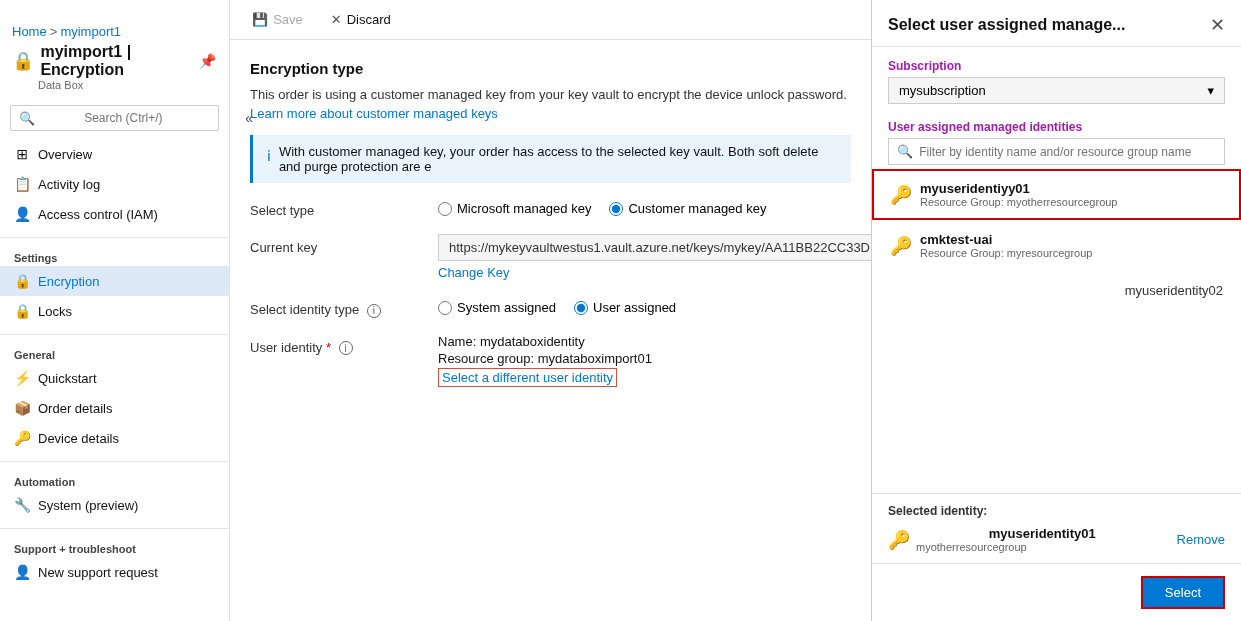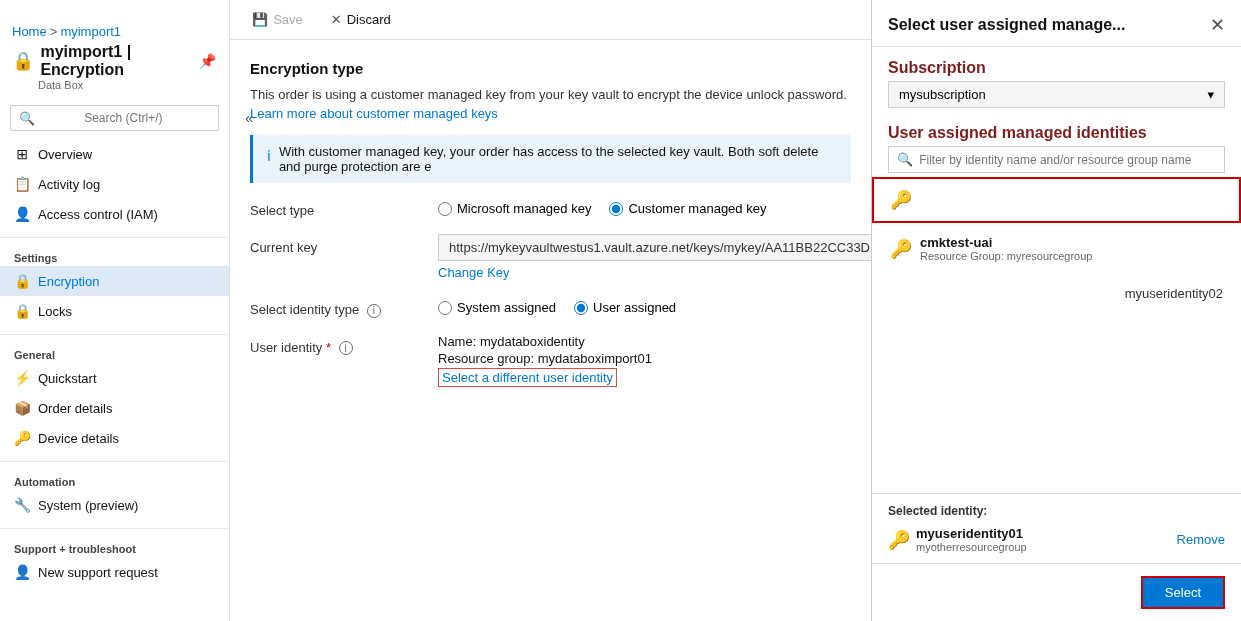--- a/index.html
+++ b/index.html
@@ -51,40 +51,40 @@
     .identity-info .identity-line { margin-bottom: 2px; }
     .select-identity-link { color: #0078d4; text-decoration: none; font-size: 13px; cursor: pointer; display: inline-block; border: 1.5px solid #d94c40; padding: 1px 3px; }
     .required { color: #c00; }
 
     
     .right-panel { width: 370px; background: #fff; border-left: 1px solid #ccc; display: flex; flex-direction: column; flex-shrink: 0; }
     .panel-header { display: flex; align-items: center; justify-content: space-between; padding: 14px 16px 10px; border-bottom: 1px solid #e0e0e0; }
     .panel-title { font-size: 16px; font-weight: 600; color: #111; }
     .close-btn { background: none; border: none; cursor: pointer; font-size: 18px; color: #555; }
     .panel-section { padding: 12px 16px; }
-    .panel-label { font-size: 16px; font-weight: 600; color: #7f1d1d; margin-bottom: 4px; }
+    .panel-label { font-size: 12px; font-weight: 600; color: #a21caf; margin-bottom: 4px; }
     .subscription-dropdown { display: flex; align-items: flex-end; justify-content: space-between; border: 1px solid #ccc; padding: 5px 10px; background: #f5f5f5; cursor: pointer; font-size: 13px; }
     .filter-box { display: flex; align-items: center; gap: 6px; border: 1px solid #ccc; padding: 5px 8px; margin-top: 4px; background: #fff; }
     .filter-box input { border: none; outline: none; flex: 1; font-size: 12px; color: #666; background: transparent; }
     .identity-list { flex: 1; overflow-y: auto; padding: 0 0 0; }
     .identity-item { display: flex; align-items: center; gap: 10px; padding: 10px 16px; cursor: pointer; border: 2px solid transparent; }
     .identity-item.selected { border: 2px solid #c00; background: #fff; }
     .identity-item .id-icon { font-size: 18px; color: #e0a800; width: 20px; text-align: center; flex-shrink: 0; }
     .identity-item.grayed .id-icon { color: #b0b0b0; }
     .identity-item .id-name { font-size: 13px; font-weight: 600; color: #111; }
     .identity-item .id-rg { font-size: 11px; color: #666; }
     .identity-item.placeholder { padding: 10px 16px; justify-content: flex-end; }
     .identity-item.placeholder .id-name { font-size: 13px; font-weight: 400; color: #333; }
 
     .selected-section { padding: 10px 16px; border-top: 1px solid #e0e0e0; }
     .selected-label { font-size: 12px; font-weight: 600; color: #333; margin-bottom: 8px; }
     .selected-identity-row { display: flex; align-items: center; gap: 8px; }
     .selected-id-icon { font-size: 18px; color: #e0a800; width: 20px; text-align: center; }
     .selected-id-info { flex: 1; }
-    .selected-id-name { font-size: 13px; font-weight: 600; color: #111; }
+    .selected-id-name { font-size: 13px; font-weight: 600; color: #111; text-align: center; }
     .selected-id-rg { font-size: 11px; color: #666; }
     .remove-link { color: #0078d4; cursor: pointer; font-size: 13px; text-decoration: none; }
 
     .panel-footer { padding: 12px 16px; border-top: 1px solid #e0e0e0; display: flex; justify-content: flex-end; }
     .select-btn { background: #0078d4; color: #fff; border: 1px solid #005a9e; padding: 7px 22px; font-size: 13px; cursor: pointer; border: 2px solid #c00; }
 
     
     .info-circle { display: inline-flex; align-items: center; justify-content: center; width: 14px; height: 14px; border-radius: 50%; border: 1px solid #666; font-size: 10px; color: #666; margin-left: 4px; cursor: pointer; }
   </style>
 </head>
@@ -273,20 +273,24 @@
     <div class="panel-label">User assigned managed identities</div>
     <div class="filter-box">
       <span style="color:#555;font-size:13px;">🔍</span>
       <input type="text" placeholder="Filter by identity name and/or resource group name" style="">
     </div>
   </div>
 
   <div class="identity-list">
     <div class="identity-item selected">
       <span class="id-icon">🔑</span>
+      <div>
+        <div class="id-name">myuseridentiyy01</div>
+        <div class="id-rg">Resource Group: myotherresourcegroup</div>
+      </div>
     </div>
     <div class="identity-item grayed">
       <span class="id-icon">🔑</span>
       <div>
         <div class="id-name">cmktest-uai</div>
         <div class="id-rg">Resource Group: myresourcegroup</div>
       </div>
     </div>
     <div class="identity-item placeholder">
       <div>

